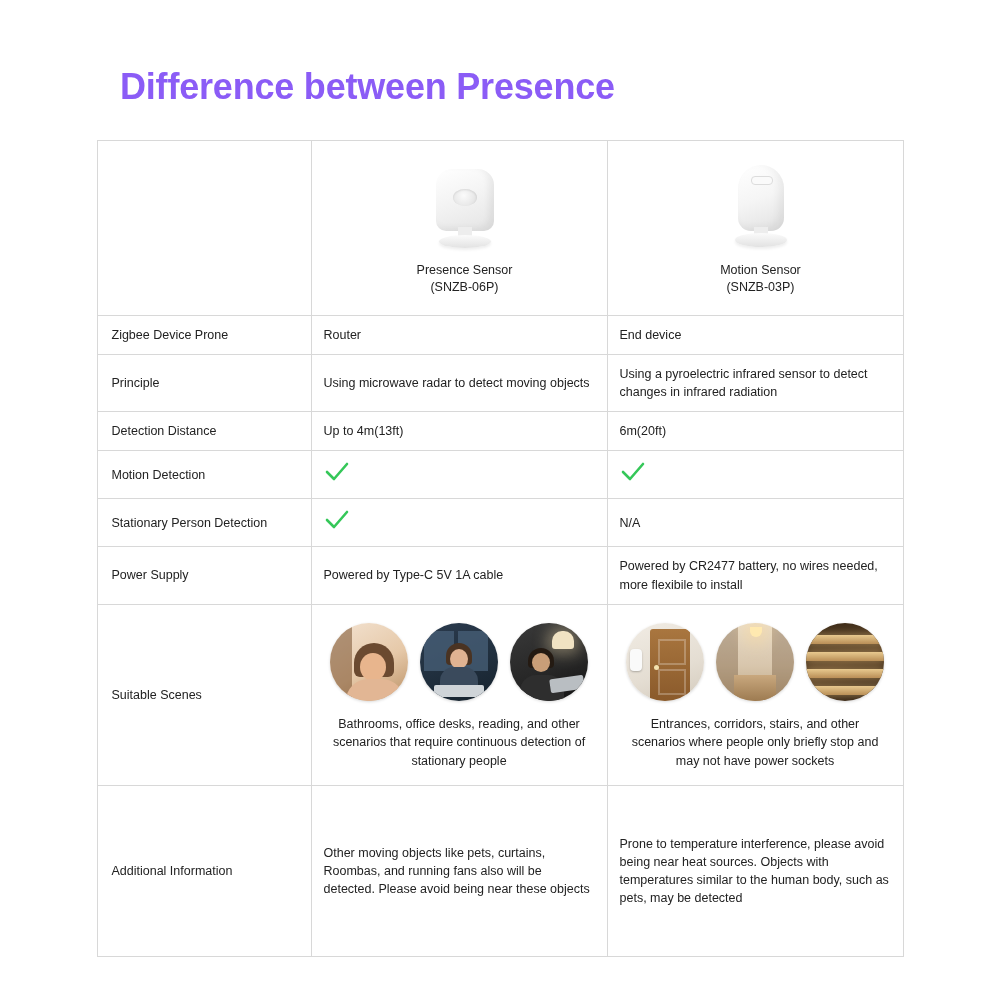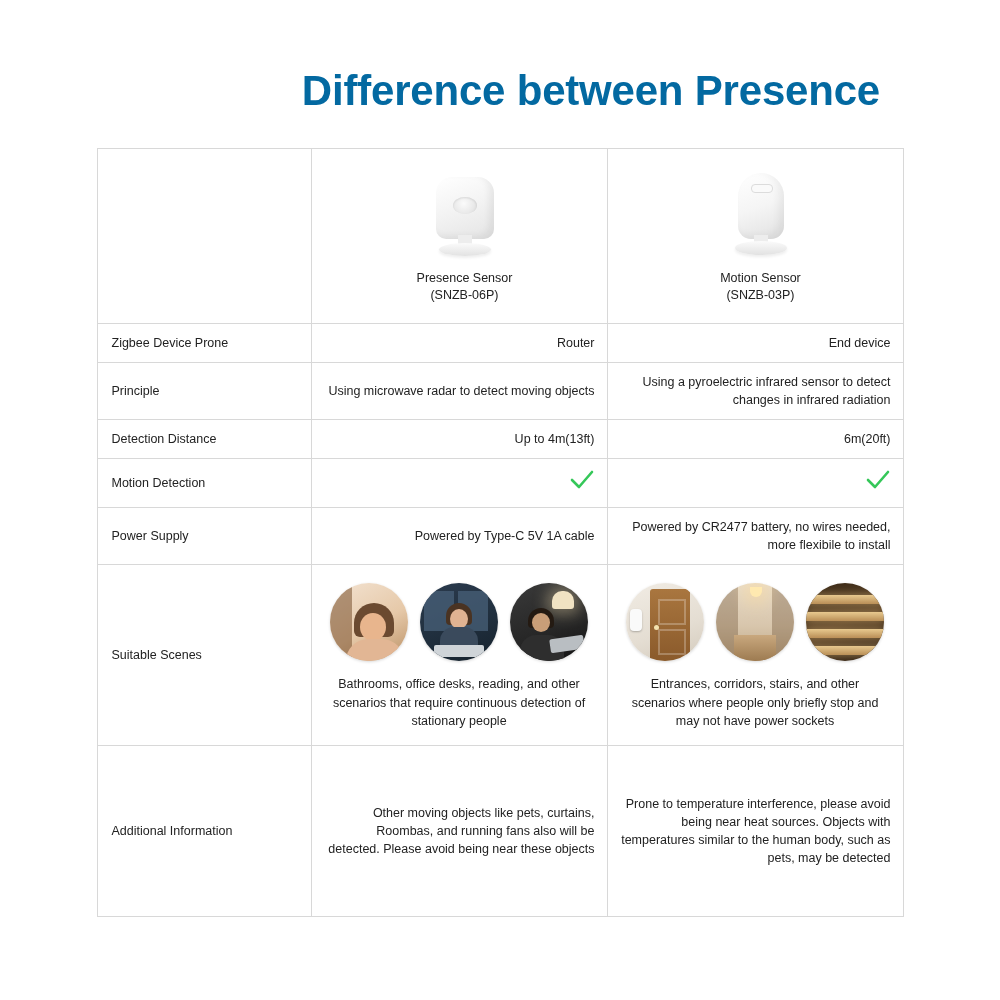--- a/index.html
+++ b/index.html
@@ -15,26 +15,26 @@
     overflow: hidden;
   }
   .page {
     width: 1000px;
     height: 1000px;
     position: relative;
     box-sizing: border-box;
     padding: 0;
   }
   .title {
-    text-align: right;
-    font-size: 42px;
+    text-align: left;
+    font-size: 36px;
     font-weight: bold;
     line-height: 1.38;
     letter-spacing: -0.2px;
-    color: #0369a1;
+    color: #8b5cf6;
     padding: 62px 120px 0 120px;
     box-sizing: border-box;
   }
   table.compare {
     width: 806px;
     margin: 28px auto 0 auto;
     border-collapse: collapse;
     table-layout: fixed;
   }
   table.compare td {
@@ -46,21 +46,21 @@
   }
   col.c-label { width: 214px; }
   col.c-col   { width: 296px; }
 
   td.label {
     padding: 10px 0 10px 14px;
     text-align: left;
   }
   td.val {
     padding: 10px 12px;
-    text-align: right;
+    text-align: left;
   }
 
   
   td.head {
     padding: 14px 10px 12px 21px;
     text-align: center;
     height: 148px;
   }
   .device-wrap {
     display: flex;
@@ -325,20 +325,31 @@
         </td>
         <td class="val">
           <span class="check">
             <svg viewBox="0 0 26 22" width="26" height="22">
                 <path d="M3 11 L10 18 L23 3" fill="none" stroke="#35c759" stroke-width="2.6" stroke-linecap="round" stroke-linejoin="round"></path>
               </svg>
           </span>
         </td>
       </tr>
 
+      <tr>
+        <td class="label">Stationary Person Detection</td>
+        <td class="val">
+          <span class="check">
+            <svg viewBox="0 0 26 22" width="26" height="22">
+                <path d="M3 11 L10 18 L23 3" fill="none" stroke="#35c759" stroke-width="2.6" stroke-linecap="round" stroke-linejoin="round"></path>
+              </svg>
+          </span>
+        </td>
+        <td class="val">N/A</td>
+      </tr>
 
       <tr>
         <td class="label">Power Supply</td>
         <td class="val">Powered by Type-C 5V 1A cable</td>
         <td class="val">Powered by CR2477 battery, no wires needed, more flexibile to install</td>
       </tr>
 
       <tr>
         <td class="label tall">Suitable Scenes</td>
         <td class="scenes-cell">

